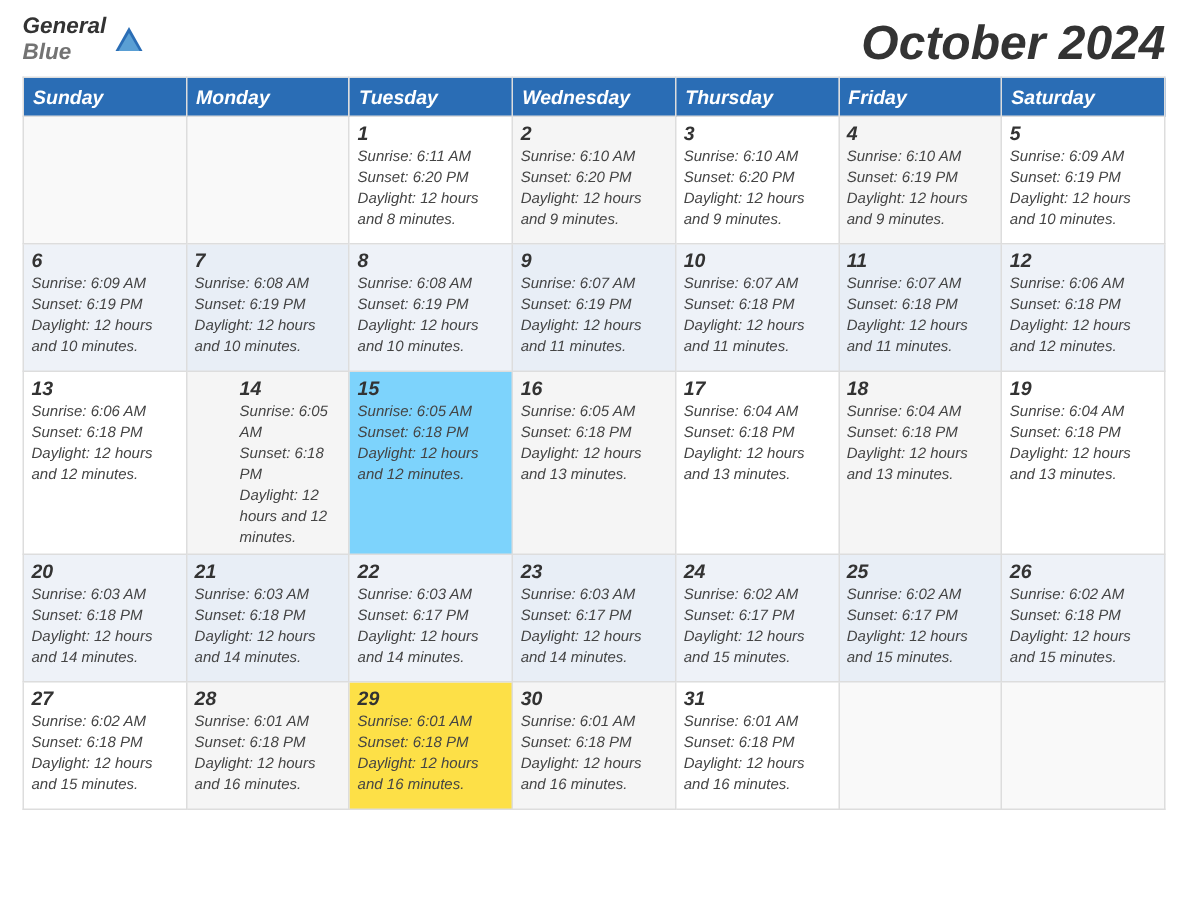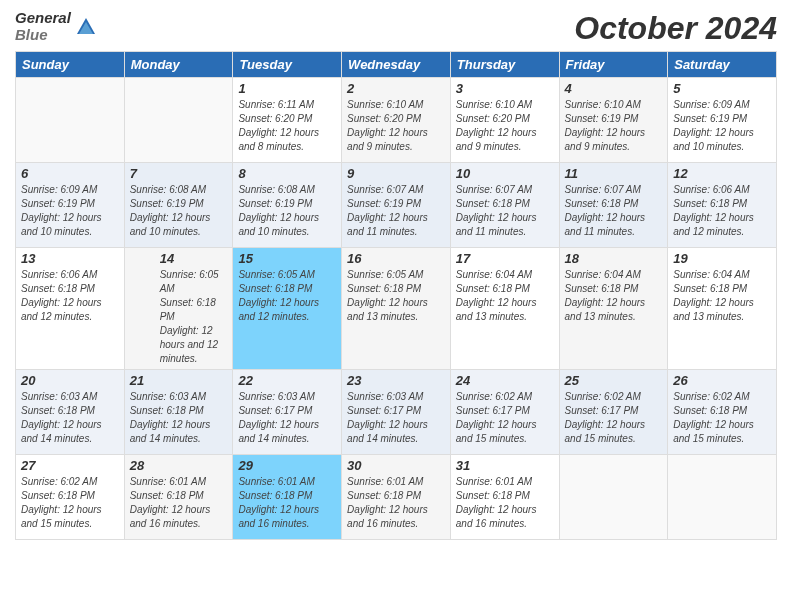--- a/index.html
+++ b/index.html
@@ -321,21 +321,21 @@
             <div class="day-info" style="white-space: pre-line;">Sunrise: 6:02 AM
 Sunset: 6:18 PM
 Daylight: 12 hours and 15 minutes.</div>
           </td>
           <td style="background-color: rgb(245, 245, 245);">
             <span class="day-number">28</span>
             <div class="day-info" style="white-space: pre-line;">Sunrise: 6:01 AM
 Sunset: 6:18 PM
 Daylight: 12 hours and 16 minutes.</div>
           </td>
-          <td style="background-color: #7dd3fc;">
+          <td style="background-color: #fde047;">
             <span class="day-number">29</span>
             <div class="day-info" style="white-space: pre-line;">Sunrise: 6:01 AM
 Sunset: 6:18 PM
 Daylight: 12 hours and 16 minutes.</div>
           </td>
           <td style="background-color: rgb(245, 245, 245);">
             <span class="day-number">30</span>
             <div class="day-info" style="white-space: pre-line;">Sunrise: 6:01 AM
 Sunset: 6:18 PM
 Daylight: 12 hours and 16 minutes.</div>

